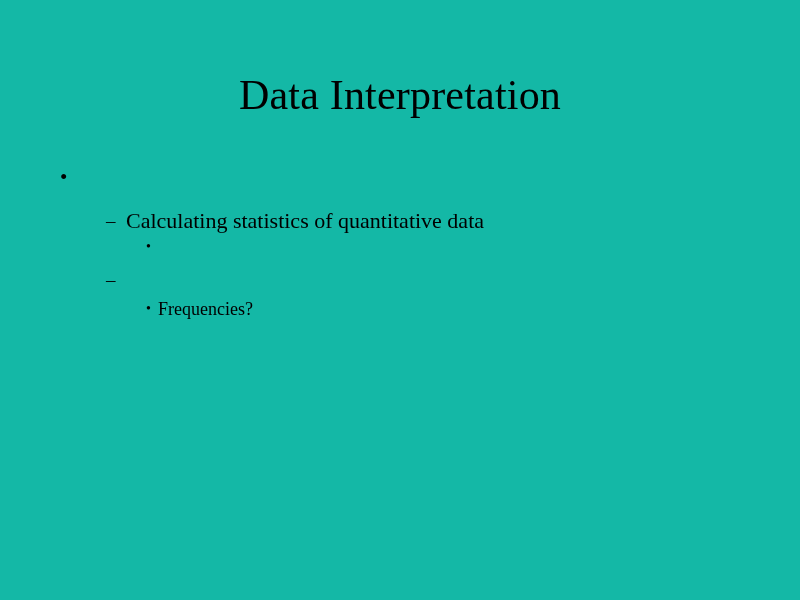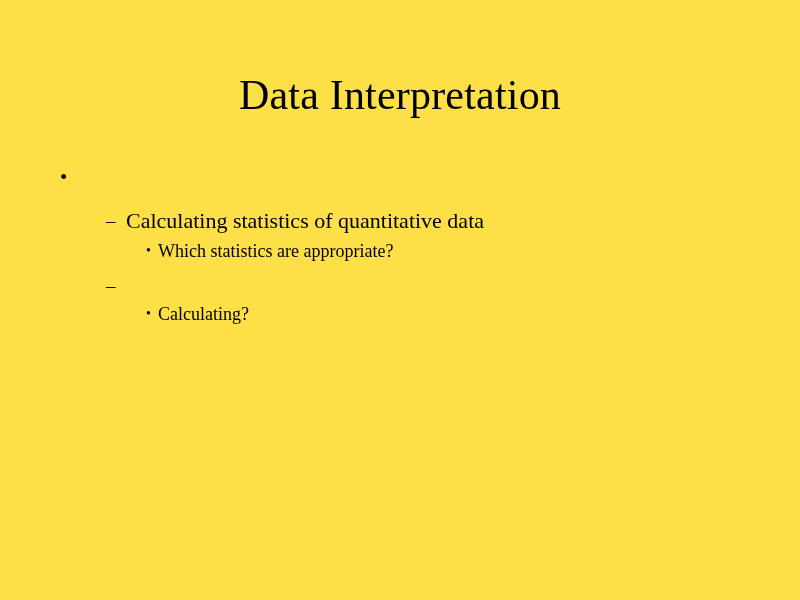--- a/index.html
+++ b/index.html
@@ -13,21 +13,21 @@
     height: 600px;
     overflow: hidden;
     font-family: "Liberation Serif", "DejaVu Serif", serif;
     color: #000000;
     -webkit-font-smoothing: antialiased;
   }
   .slide {
     position: relative;
     width: 800px;
     height: 600px;
-    background: #fde047;
+    background: #14b8a6;
     box-sizing: border-box;
   }
 
   
   .slide-title {
     position: absolute;
     left: 0;
     top: 72px;
     width: 800px;
     text-align: center;
@@ -125,28 +125,27 @@
 
     <div class="spacer-1"></div>
 
     <div class="outline-item level-2">
       <span class="bullet-glyph">–</span>
       <span class="item-text">Calculating statistics of quantitative data</span>
     </div>
 
     <div class="outline-item level-3">
       <span class="bullet-glyph">•</span>
-      <span class="item-text">Which statistics are appropriate?</span>
     </div>
 
     <div class="spacer-2"></div>
 
     <div class="outline-item level-2">
       <span class="bullet-glyph">–</span>
     </div>
 
     <div class="outline-item level-3">
       <span class="bullet-glyph">•</span>
-      <span class="item-text">Calculating?</span>
+      <span class="item-text">Frequencies?</span>
     </div>
 
   </div>
 </div>
 
 </body></html>

